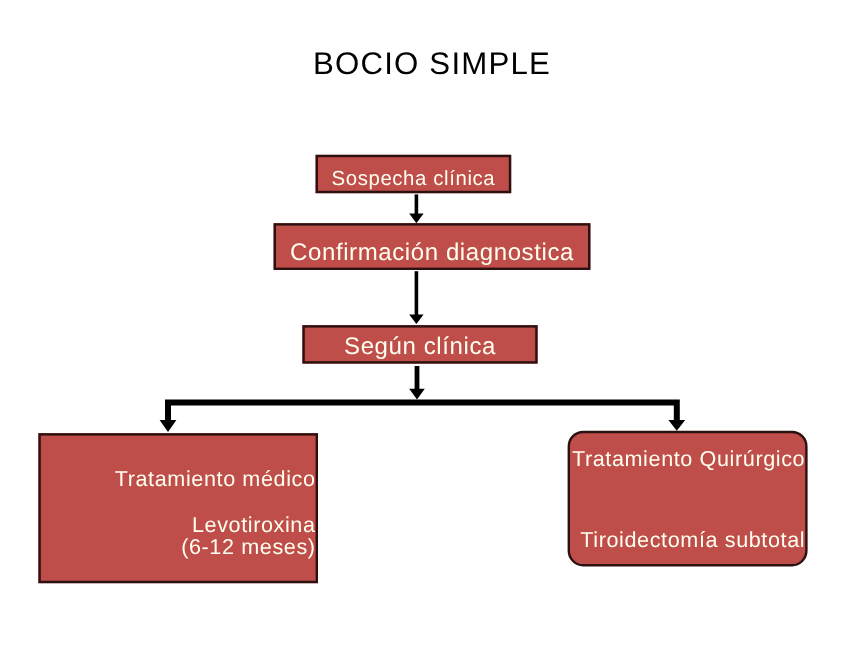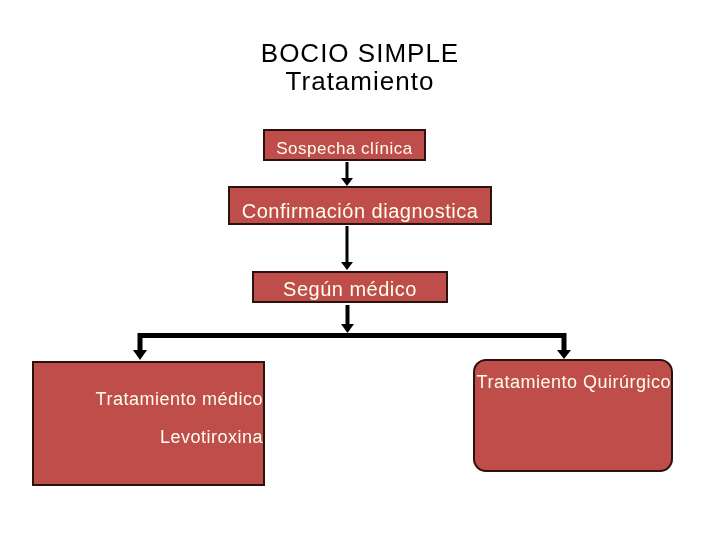--- a/index.html
+++ b/index.html
@@ -70,42 +70,43 @@
   .connector-layer .shaft  { stroke: var(--arrow, #000000); fill: none; }
   .connector-layer .head   { fill: var(--arrow, #000000); stroke: none; }
 </style>
 </head>
 <body>
 
 <div class="slide">
 
   <div class="slide-title">
     <div>BOCIO SIMPLE</div>
-    <div>Tratamiento</div>
   </div>
 
   <div class="node node-sospecha">
     <span>Sospecha clínica</span>
   </div>
 
   <div class="node node-confirmacion">
     <span>Confirmación diagnostica</span>
   </div>
 
   <div class="node node-segun">
-    <span>Según médico</span>
+    <span>Según clínica</span>
   </div>
 
   <div class="node node-medico">
     <span>Tratamiento médico</span>
     <span class="sub">Levotiroxina</span>
+    <span>(6-12 meses)</span>
   </div>
 
   <div class="node node-quirurgico">
     <span>Tratamiento Quirúrgico</span>
+    <span>Tiroidectomía subtotal</span>
   </div>
 
   <svg class="connector-layer" width="720" height="540" viewBox="0 0 720 540" xmlns="http://www.w3.org/2000/svg">
 
     <path class="shaft" stroke-width="3" d="M347 162 L347 179"></path>
     <polygon class="head" points="341,178 353,178 347,186"></polygon>
 
     <path class="shaft" stroke-width="3" d="M347 226 L347 263"></path>
     <polygon class="head" points="341,262 353,262 347,270"></polygon>
 

